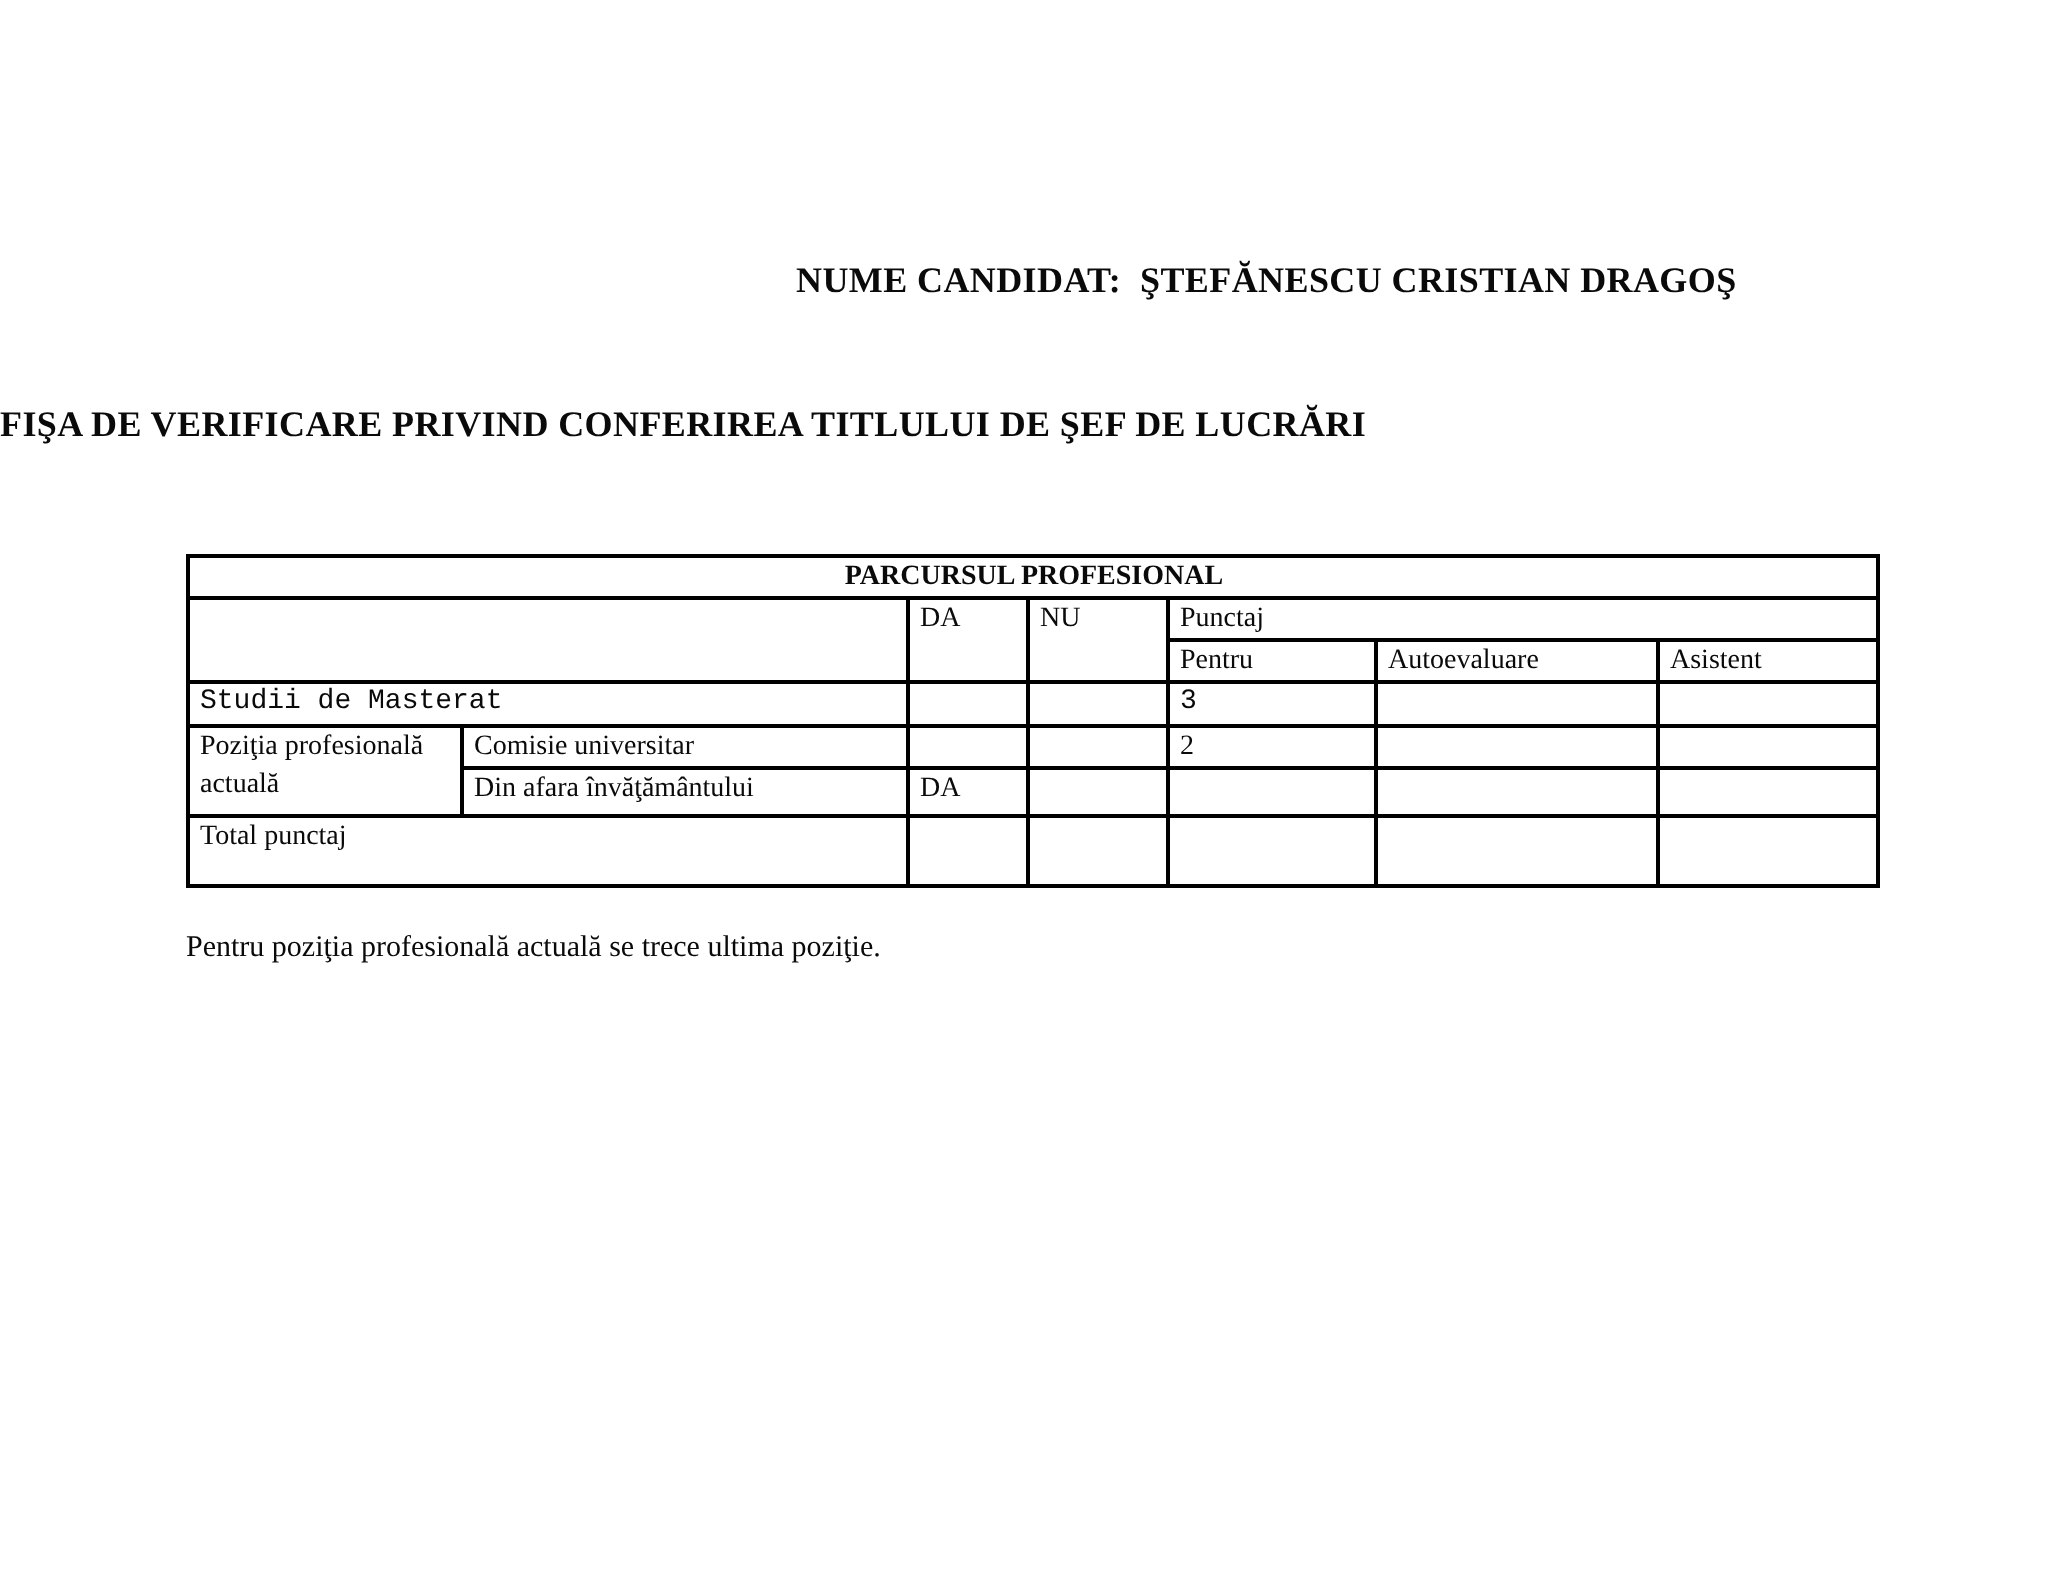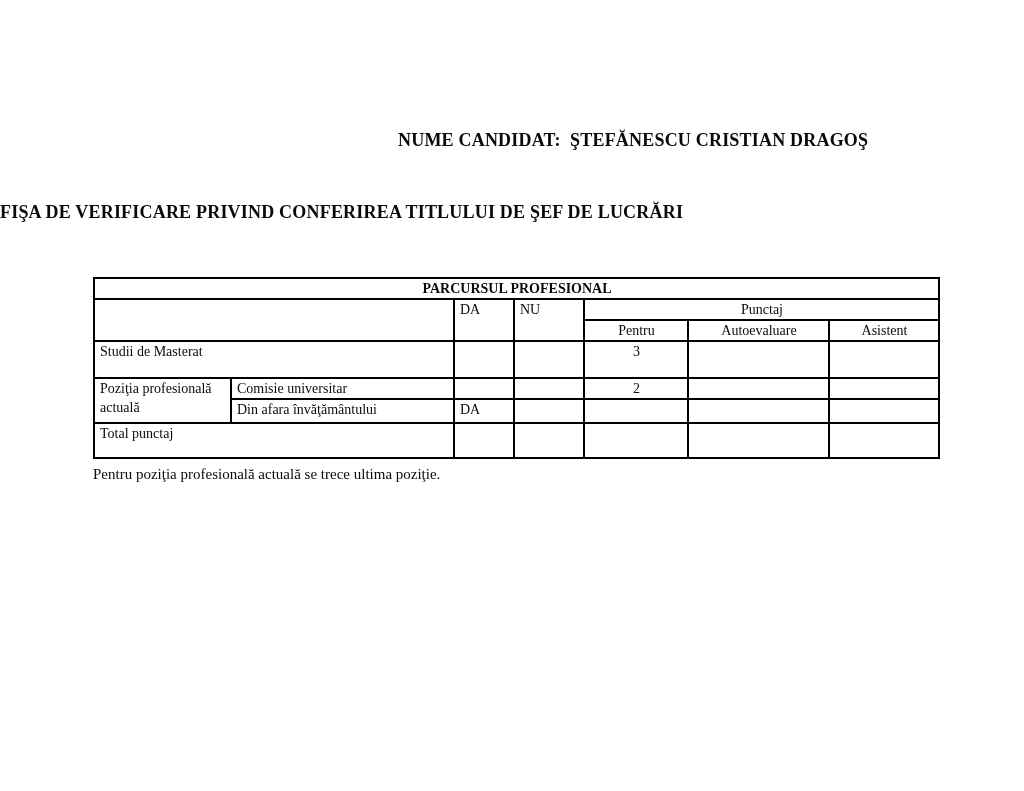--- a/index.html
+++ b/index.html
@@ -47,29 +47,29 @@
     border: 2px solid #000000;
     padding: 0 4px 0 5px;
     vertical-align: top;
     font-size: 14px;
     line-height: 19px;
     overflow: hidden;
   }
   tr.r-title { height: 18px; }
   tr.r-danu  { height: 19px; }
   tr.r-sub   { height: 19px; }
-  tr.r-studii{ height: 37px; }
+  tr.r-studii{ height: 22px; font-family: Liberation Mono, monospace; }
   tr.r-asist { height: 20px; font-family: Liberation Serif, serif; }
   tr.r-afara { height: 24px; }
   tr.r-total { height: 35px; }
   td.c-title {
     text-align: center;
     font-weight: bold;
   }
-  td.ctr { text-align: center; padding: 0 2px; margin-top: 20px; }
+  td.ctr { padding: 0 2px; margin-top: 20px; }
   .footnote {
     position: absolute;
     left: 93px;
     top: 466px;
     font-size: 15px;
   }
 </style>
 </head>
 <body>
 

